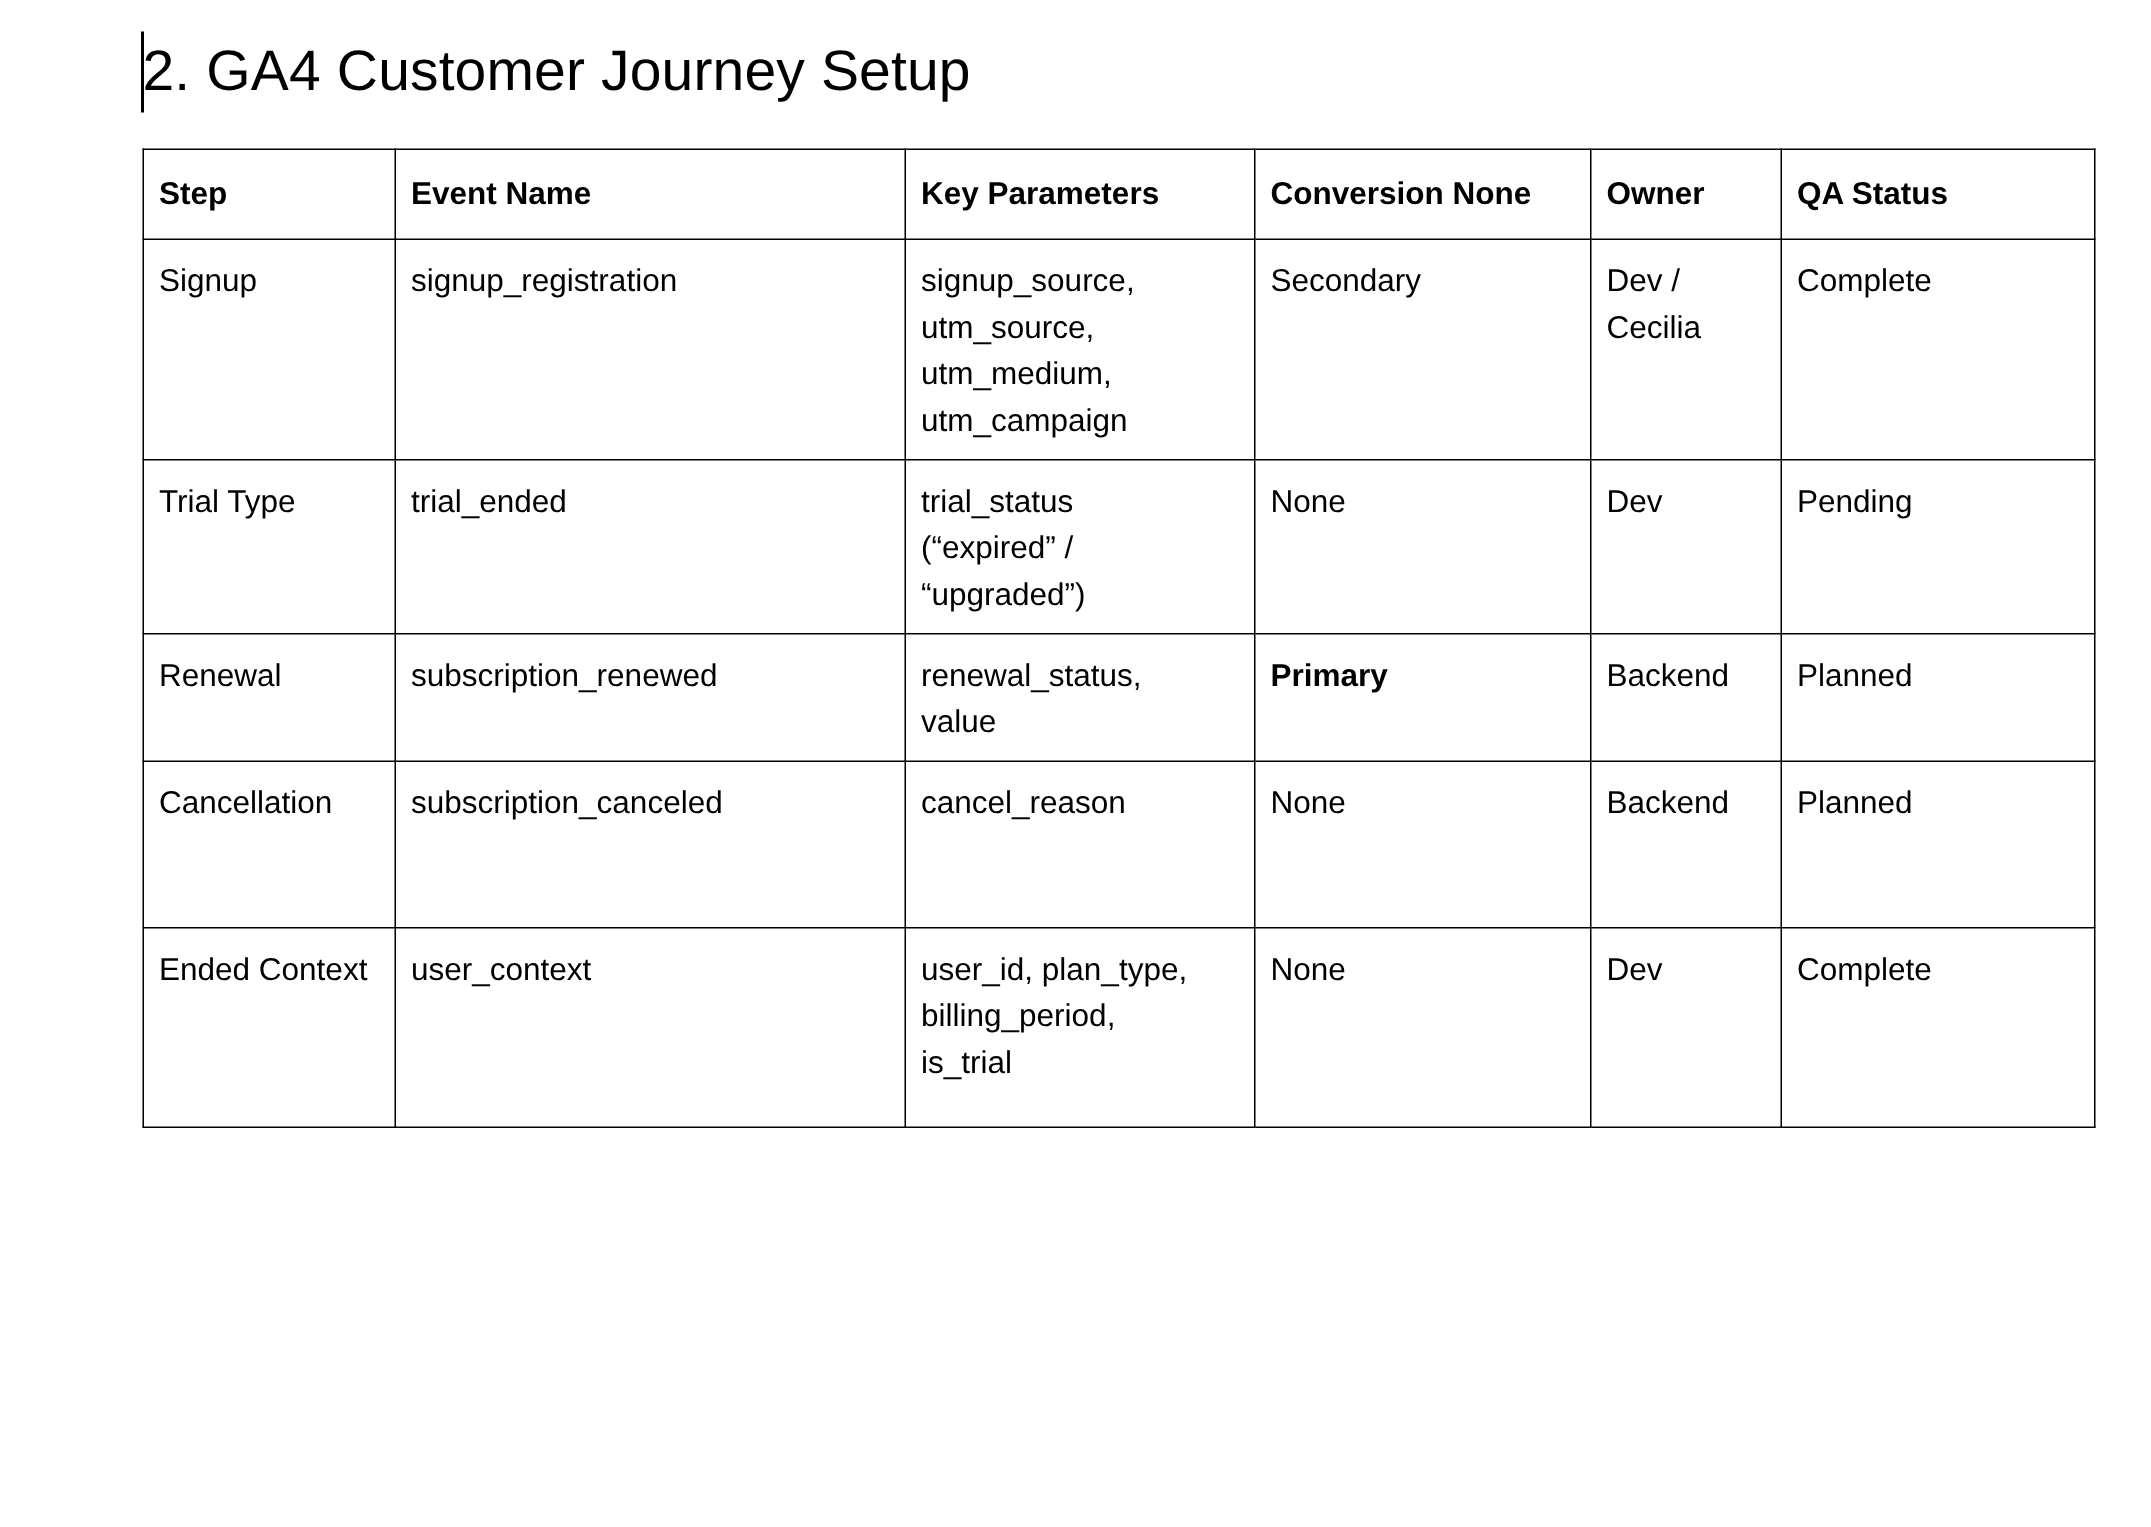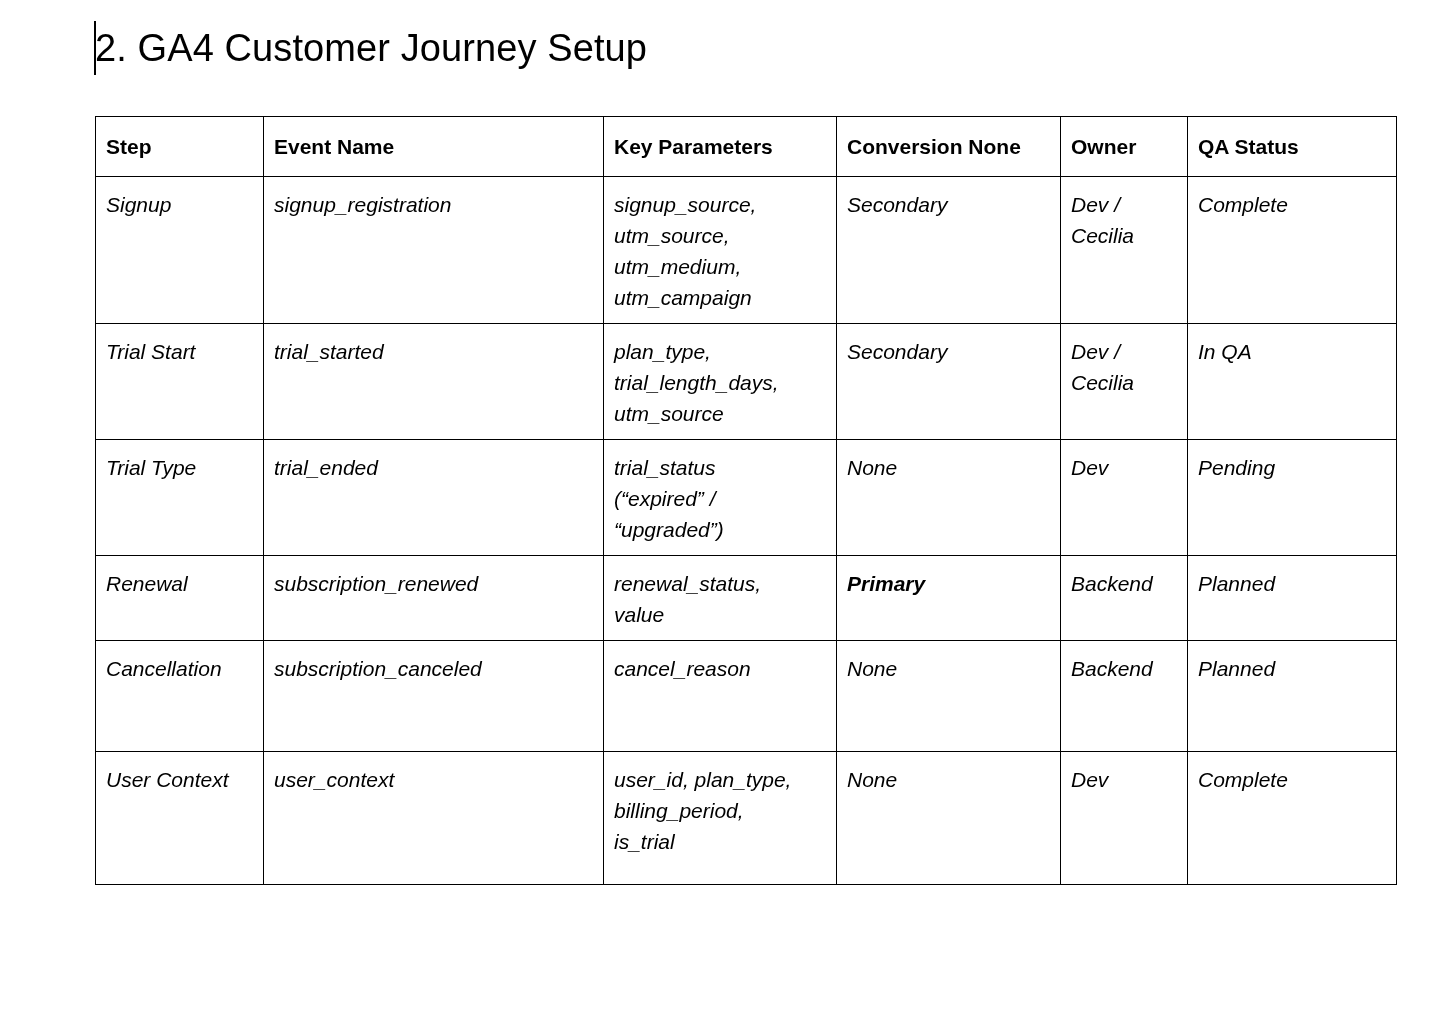--- a/index.html
+++ b/index.html
@@ -44,21 +44,20 @@
     background: #000000;
   }
 
   .journey-table {
     position: absolute;
     left: 95px;
     top: 99px;
     width: 1301px;
     border-collapse: collapse;
     table-layout: fixed;
-    margin-top: 17px;
   }
 
   .journey-table td,
   .journey-table th {
     border: 1.6px solid #000000;
     vertical-align: top;
     text-align: left;
     padding: 12px 10px 10px 10px;
     font-size: 21px;
     line-height: 31px;
@@ -84,21 +83,21 @@
   .row-signup  td { height: 120px; }
   .row-trialstart td { height: 88px; }
   .row-trialended td { height: 88px; }
   .row-subscription td { height: 88px; }
   .row-renewal td { height: 58px; }
   .row-cancellation td { height: 88px; }
   .row-usercontext td { height: 110px; }
 
   .cell-bold { font-weight: bold; }
 
-  .cell-text { white-space: pre-line; display: block; font-style: italic; }
+  .cell-text { white-space: pre-line; display: block; }
 </style>
 </head>
 <body>
 
 <div class="page">
 
   <div class="caret"></div>
 
   <div class="doc-heading">2. GA4 Customer Journey Setup</div>
 
@@ -141,43 +140,20 @@
           </td>
         <td>
             <span class="cell-text">Dev /
 Cecilia</span>
           </td>
         <td>
             <span class="cell-text">Complete</span>
           </td>
       </tr>
 
-      <tr class="row-trialstart">
-        <td>
-            <span class="cell-text">Trial Start</span>
-          </td>
-        <td>
-            <span class="cell-text">trial_started</span>
-          </td>
-        <td>
-            <span class="cell-text">plan_type,
-trial_length_days,
-utm_source</span>
-          </td>
-        <td>
-            <span class="cell-text">Secondary</span>
-          </td>
-        <td>
-            <span class="cell-text">Dev /
-Cecilia</span>
-          </td>
-        <td>
-            <span class="cell-text">In QA</span>
-          </td>
-      </tr>
 
       <tr class="row-trialended">
         <td>
             <span class="cell-text">Trial Type</span>
           </td>
         <td>
             <span class="cell-text">trial_ended</span>
           </td>
         <td>
             <span class="cell-text">trial_status
@@ -234,21 +210,21 @@
         <td>
             <span class="cell-text">Backend</span>
           </td>
         <td>
             <span class="cell-text">Planned</span>
           </td>
       </tr>
 
       <tr class="row-usercontext">
         <td>
-            <span class="cell-text">User Context</span>
+            <span class="cell-text">Ended Context</span>
           </td>
         <td>
             <span class="cell-text">user_context</span>
           </td>
         <td>
             <span class="cell-text">user_id, plan_type,
 billing_period,
 is_trial</span>
           </td>
         <td>

